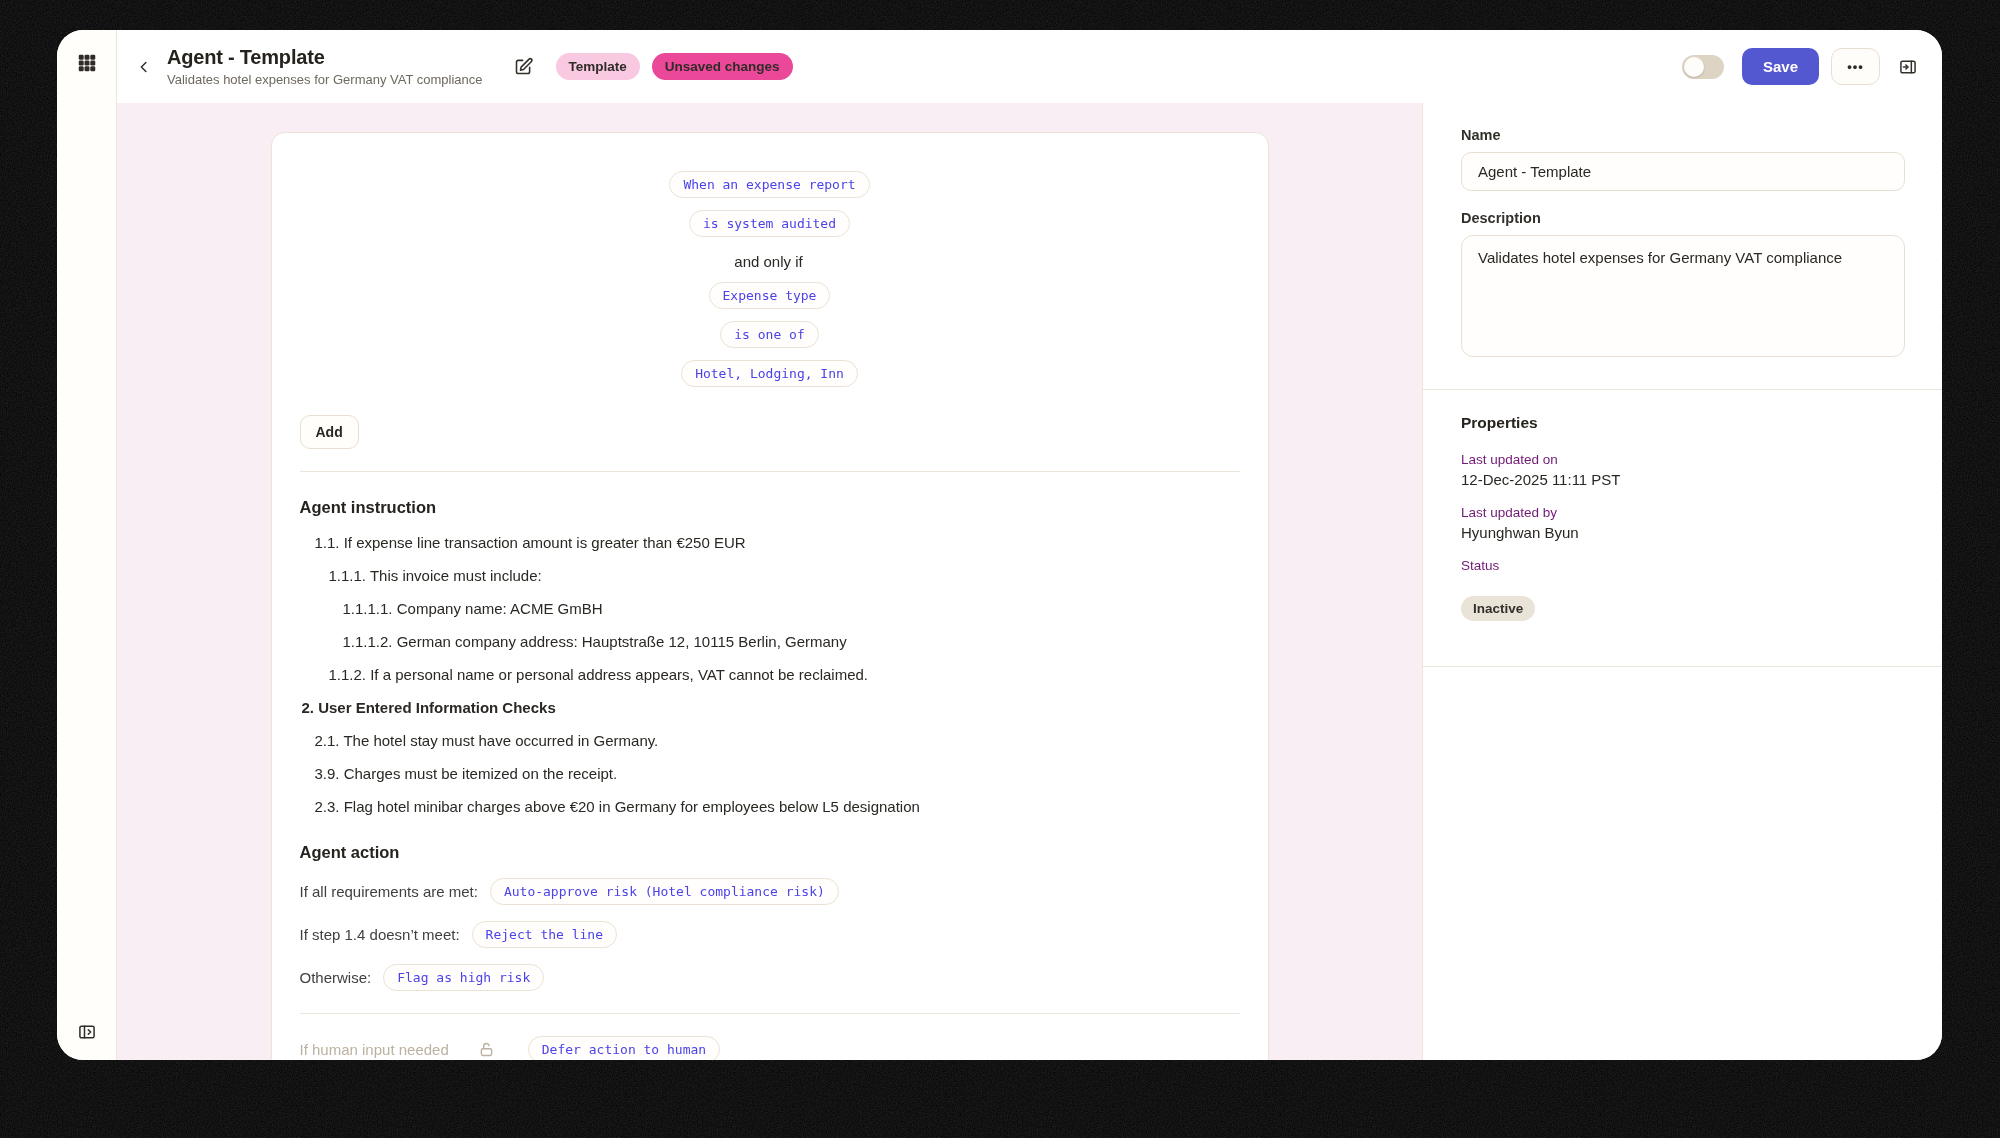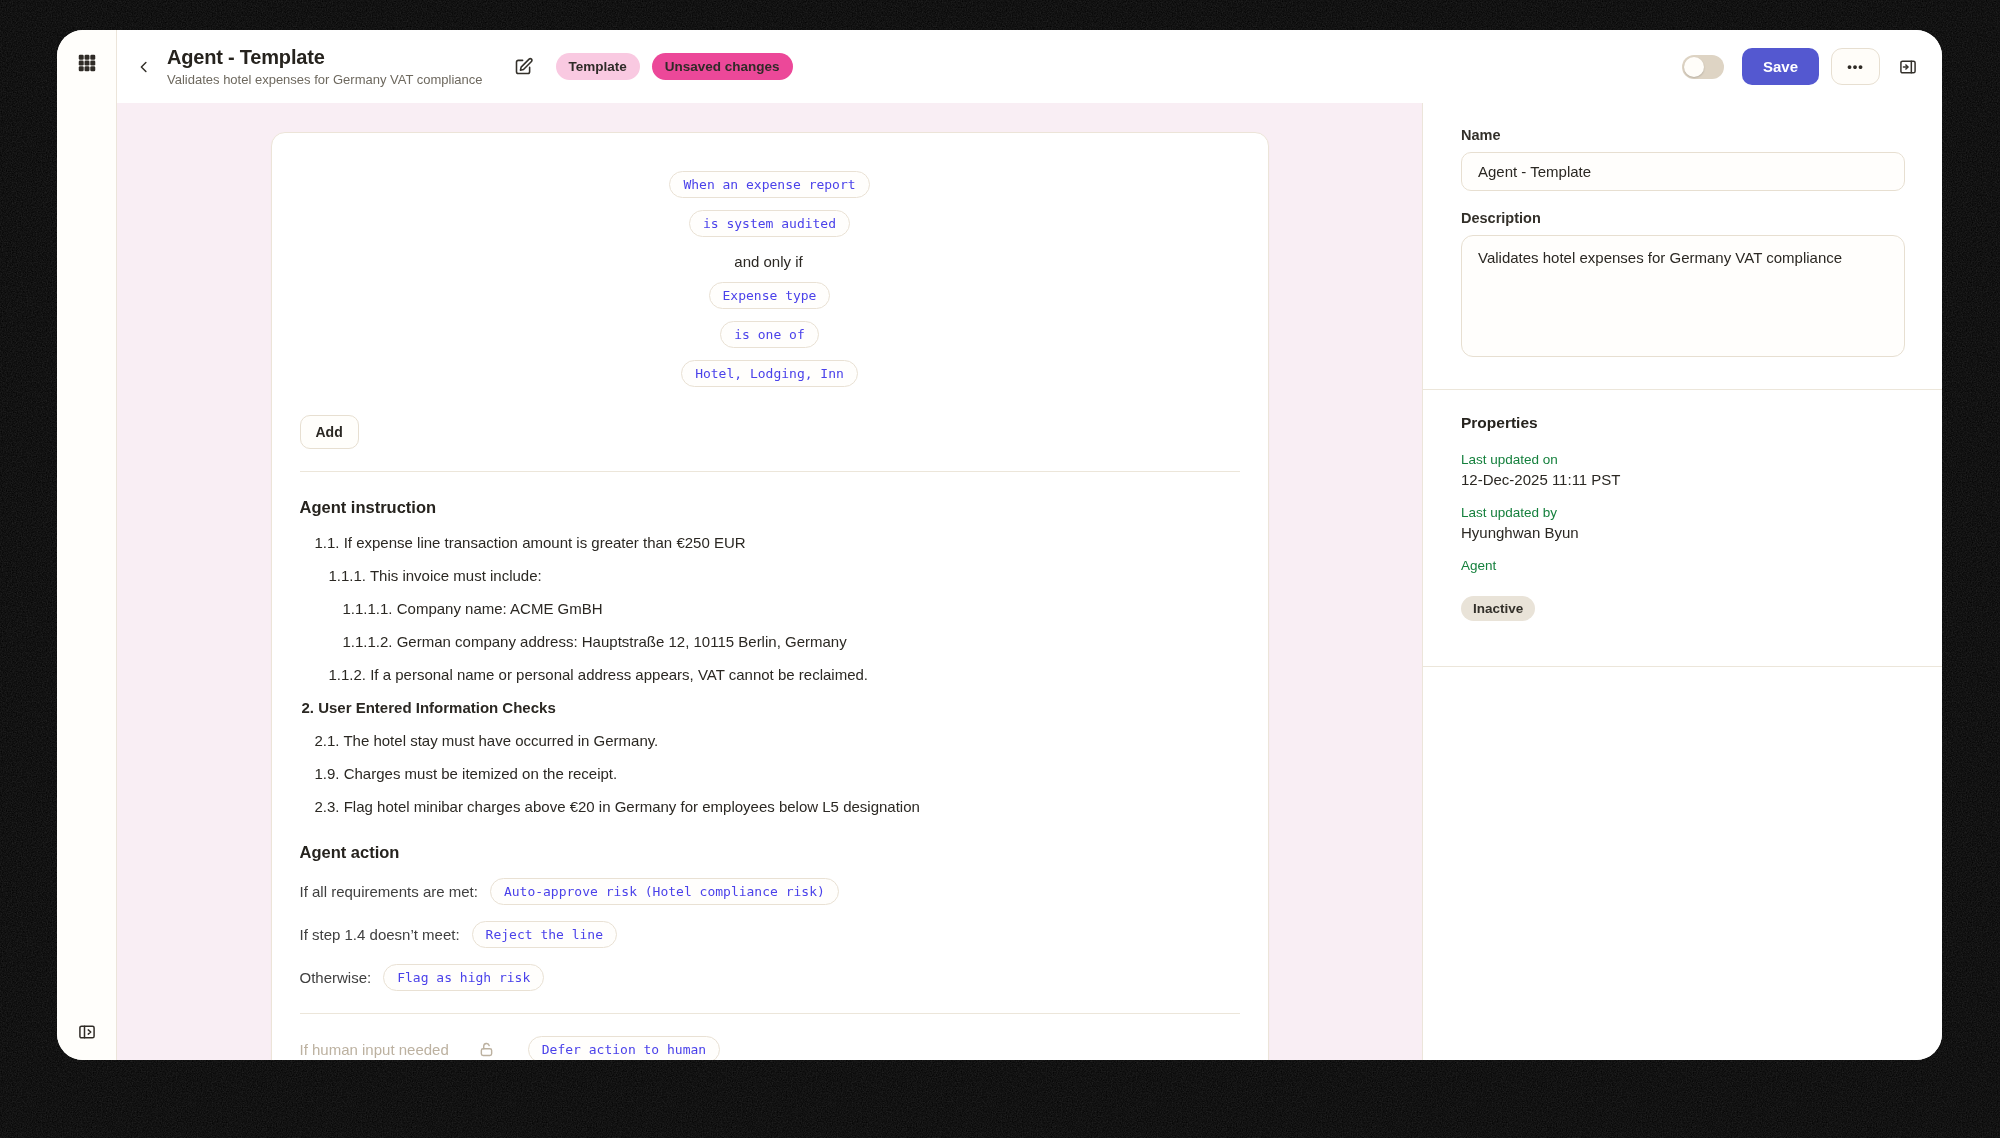--- a/index.html
+++ b/index.html
@@ -78,21 +78,21 @@
               padding:0 16px; font-size:15px; color:#2b2823; background:#fffefc;
               font-family:"Liberation Sans", sans-serif; outline:none; }
   .sb-textarea { width:444px; height:122px; border:1px solid #e7dfd1; border-radius:12px;
                  padding:11px 16px; font-size:15px; color:#2b2823; background:#fffefc;
                  font-family:"Liberation Sans", sans-serif; resize:none; outline:none;
                  line-height:21px; }
   .sb-field-gap { height:19px; }
   .sb-div { border:none; border-top:1px solid #ece6da; }
   .props-h { font-size:15.5px; font-weight:700; color:#26231e; margin-bottom:20px; }
   .prop { margin-bottom:17px; }
-  .prop .p-label { font-size:13.5px; color:#15803d; margin-bottom:4px; }
+  .prop .p-label { font-size:13.5px; color:#701a75; margin-bottom:4px; }
   .prop .p-value { font-size:15px; color:#2b2823; }
   .status-badge { display:inline-flex; align-items:center; height:25px; padding:0 12px;
                   border-radius:999px; background:#e9e3d8; font-size:13.5px; font-weight:700;
                   color:#33302a; margin-top:19px; }
 </style>
 </head>
 <body>
 
 <svg class="noise" xmlns="http://www.w3.org/2000/svg">
   <filter id="grain">
@@ -183,21 +183,21 @@
 
       <div class="section-h">Agent instruction</div>
       <div>
         <div class="ins-item lvl2">1.1. If expense line transaction amount is greater than €250 EUR</div>
         <div class="ins-item lvl3">1.1.1. This invoice must include:</div>
         <div class="ins-item lvl4">1.1.1.1. Company name: ACME GmBH</div>
         <div class="ins-item lvl4">1.1.1.2. German company address: Hauptstraße 12, 10115 Berlin, Germany</div>
         <div class="ins-item lvl3">1.1.2. If a personal name or personal address appears, VAT cannot be reclaimed.</div>
         <div class="ins-item lvl1 bold">2. User Entered Information Checks</div>
         <div class="ins-item lvl2">2.1. The hotel stay must have occurred in Germany.</div>
-        <div class="ins-item lvl2">1.9. Charges must be itemized on the receipt.</div>
+        <div class="ins-item lvl2">3.9. Charges must be itemized on the receipt.</div>
         <div class="ins-item lvl2">2.3. Flag hotel minibar charges above €20 in Germany for employees below L5 designation</div>
       </div>
 
       <div class="section-h">Agent action</div>
       <div class="act-row">
         <span class="lbl">If all requirements are met:</span>
         <span class="pill">Auto-approve risk (Hotel compliance risk)</span>
       </div>
       <div class="act-row">
         <span class="lbl">If step 1.4 doesn’t meet:</span>
@@ -237,20 +237,20 @@
       <div class="props-h">Properties</div>
       <div class="prop">
         <div class="p-label">Last updated on</div>
         <div class="p-value">12-Dec-2025 11:11 PST</div>
       </div>
       <div class="prop">
         <div class="p-label">Last updated by</div>
         <div class="p-value">Hyunghwan Byun</div>
       </div>
       <div class="prop">
-        <div class="p-label">Agent</div>
+        <div class="p-label">Status</div>
         <span class="status-badge">Inactive</span>
       </div>
     </div>
     <hr class="sb-div">
   </div>
 
 </div>
 
 </body></html>

